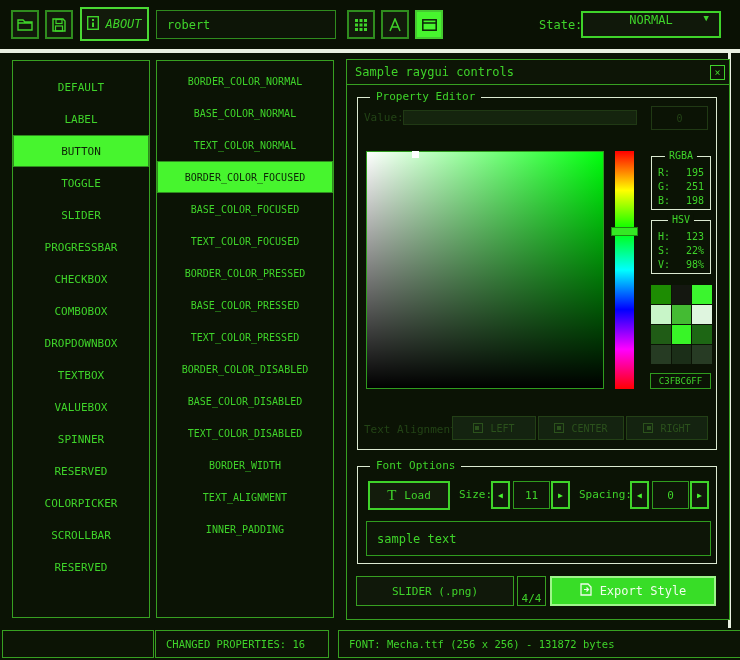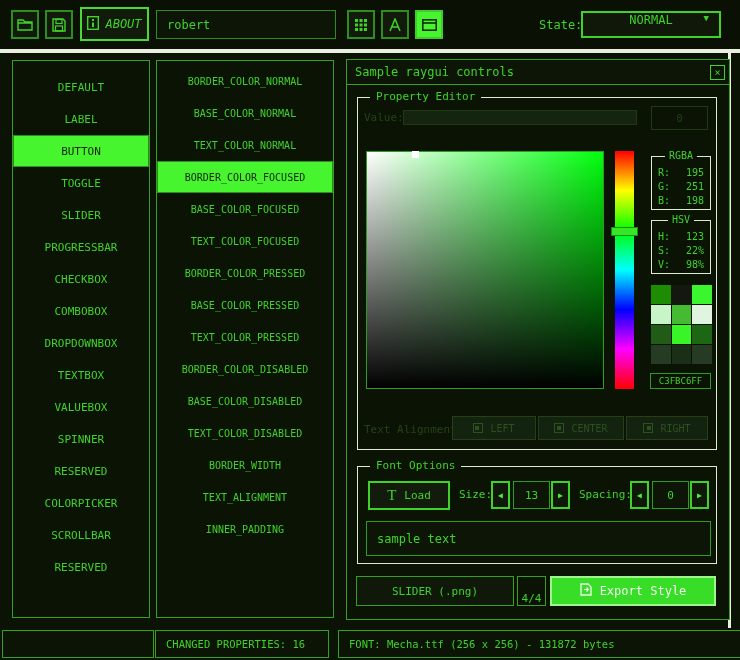--- a/index.html
+++ b/index.html
@@ -322,21 +322,21 @@
     </div>
     <div class="abs" id="load-btn">
       <span id="load-t">T</span>
       <span>Load</span>
     </div>
     <div class="fo-label" style="left:112px">Size:</div>
     <div class="spin-arrow" style="left:144px">
       <span>◀</span>
     </div>
     <div class="spin-box" style="left:166px;width:37px">
-      <span>13</span>
+      <span>11</span>
     </div>
     <div class="spin-arrow" style="left:204px">
       <span>▶</span>
     </div>
     <div class="fo-label" style="left:232px">Spacing:</div>
     <div class="spin-arrow" style="left:283px">
       <span>◀</span>
     </div>
     <div class="spin-box" style="left:305px;width:37px">
       <span>0</span>

